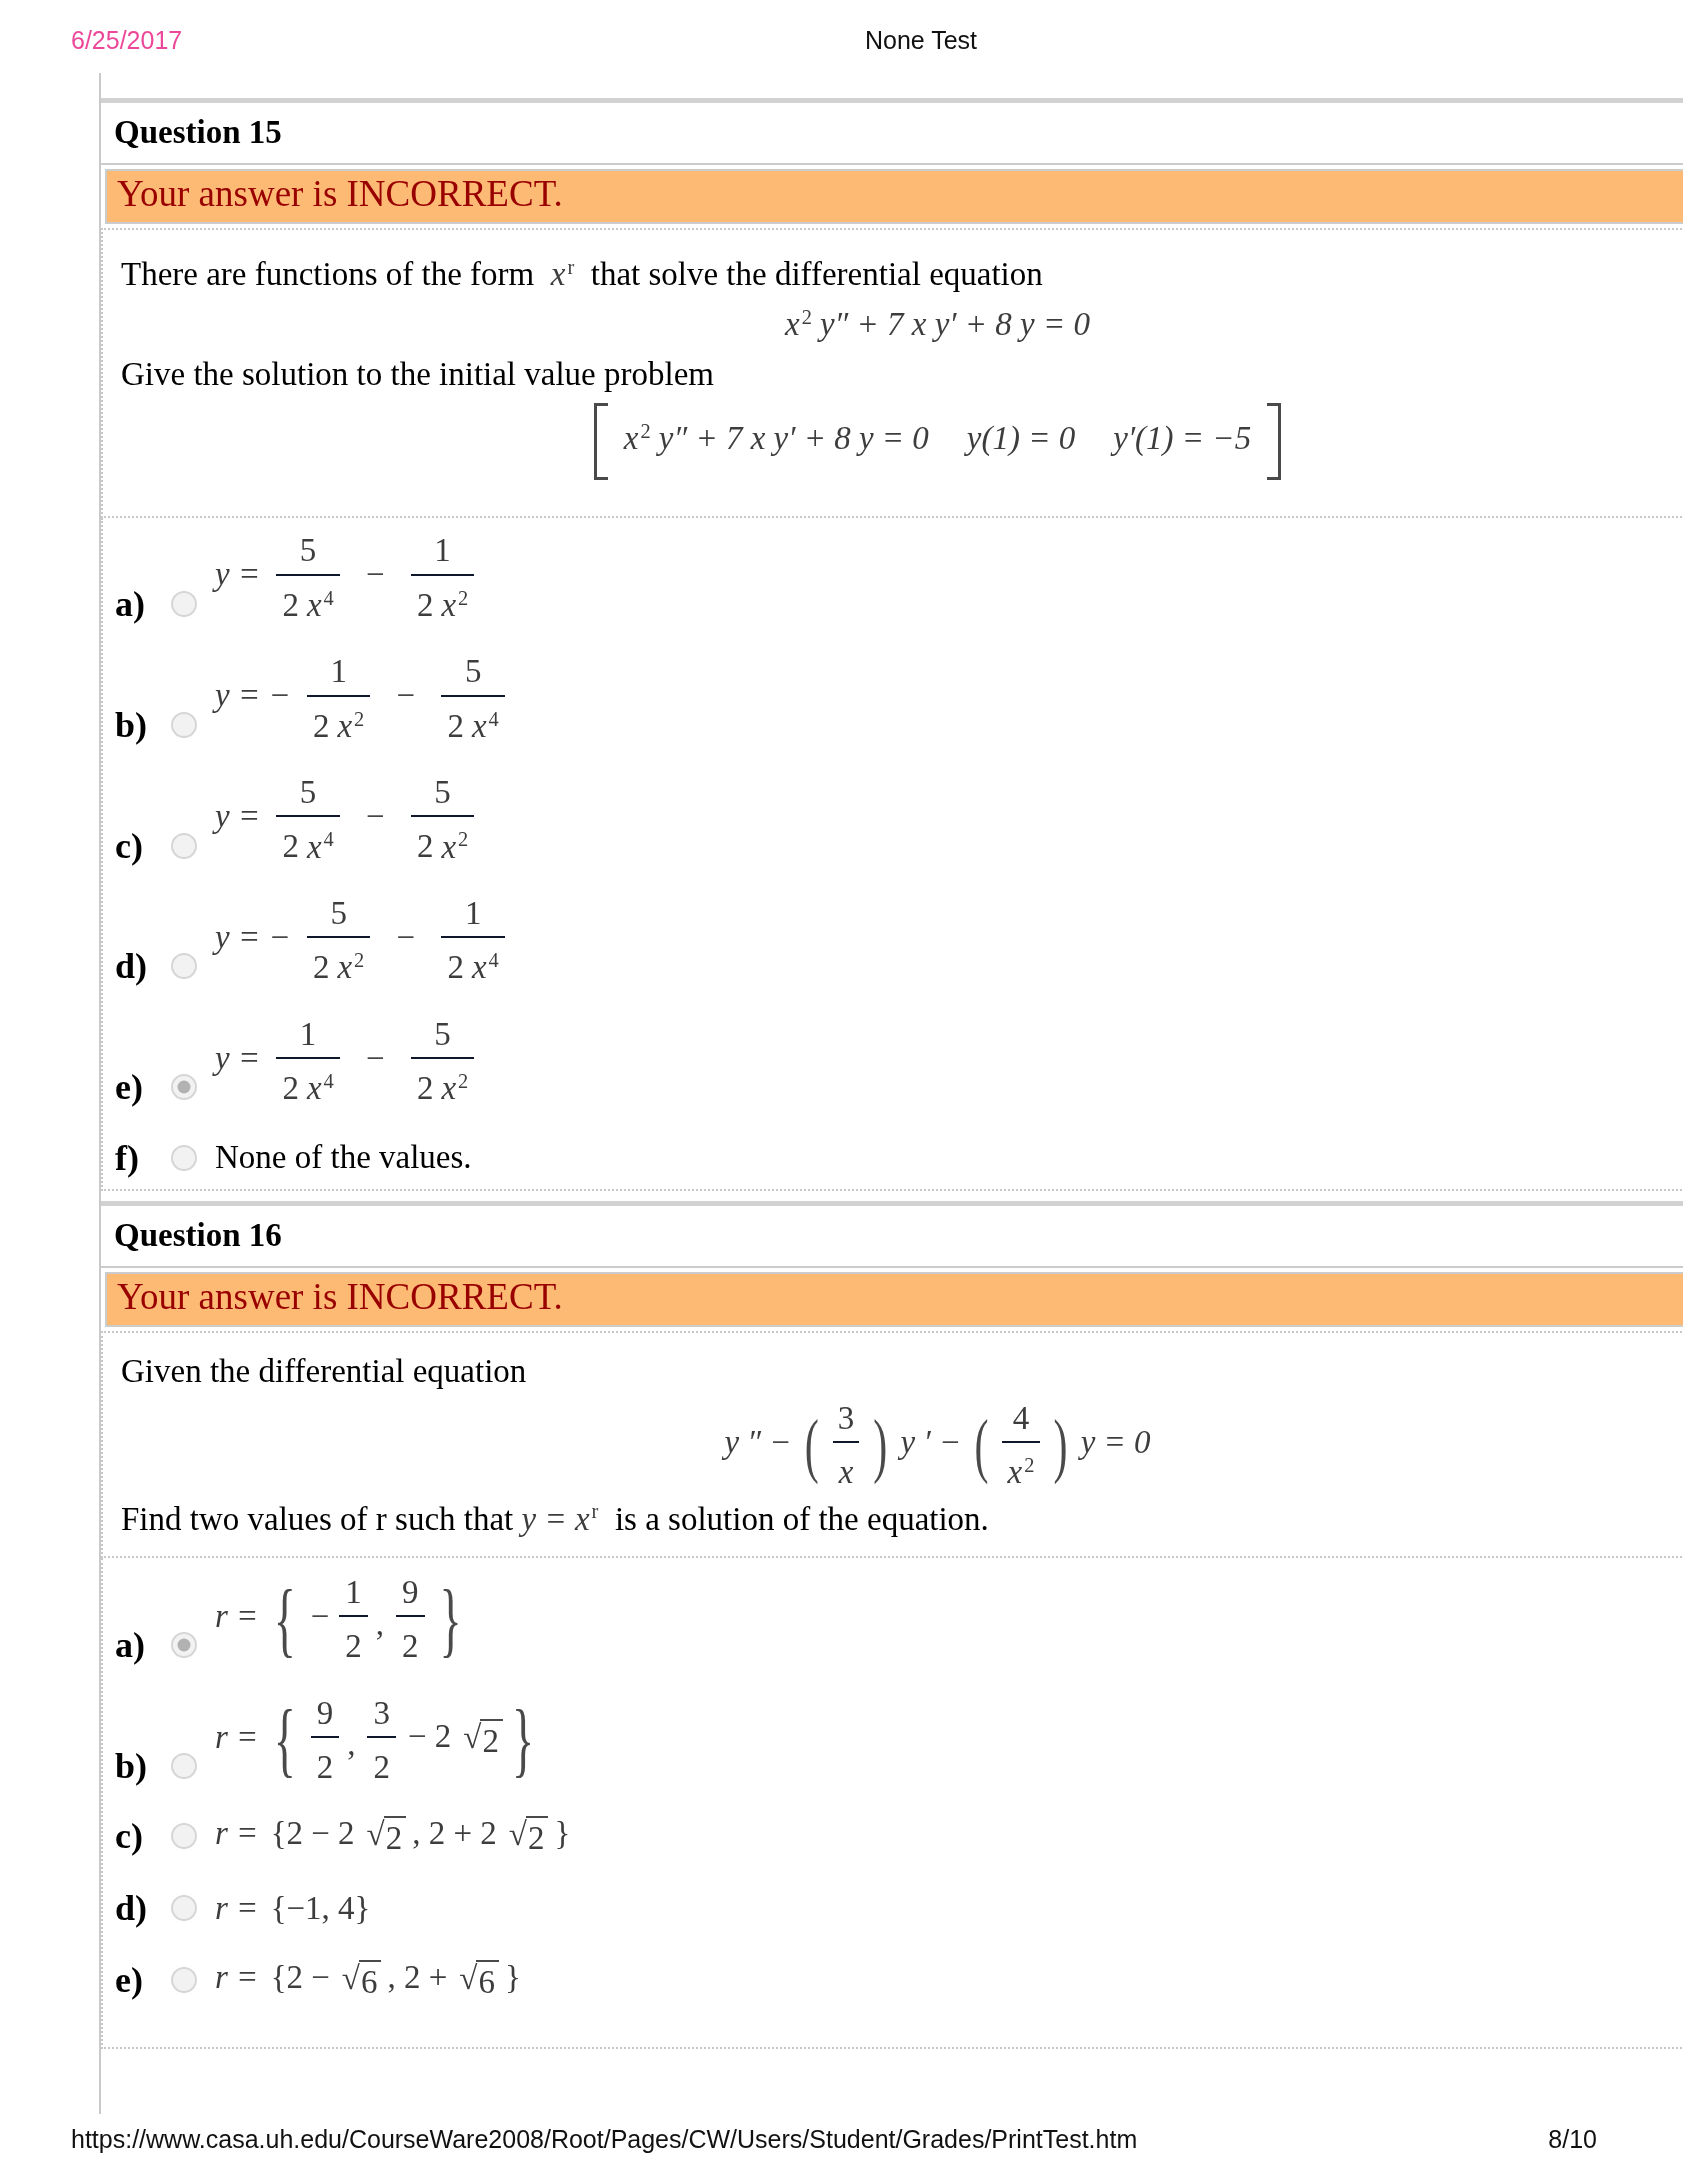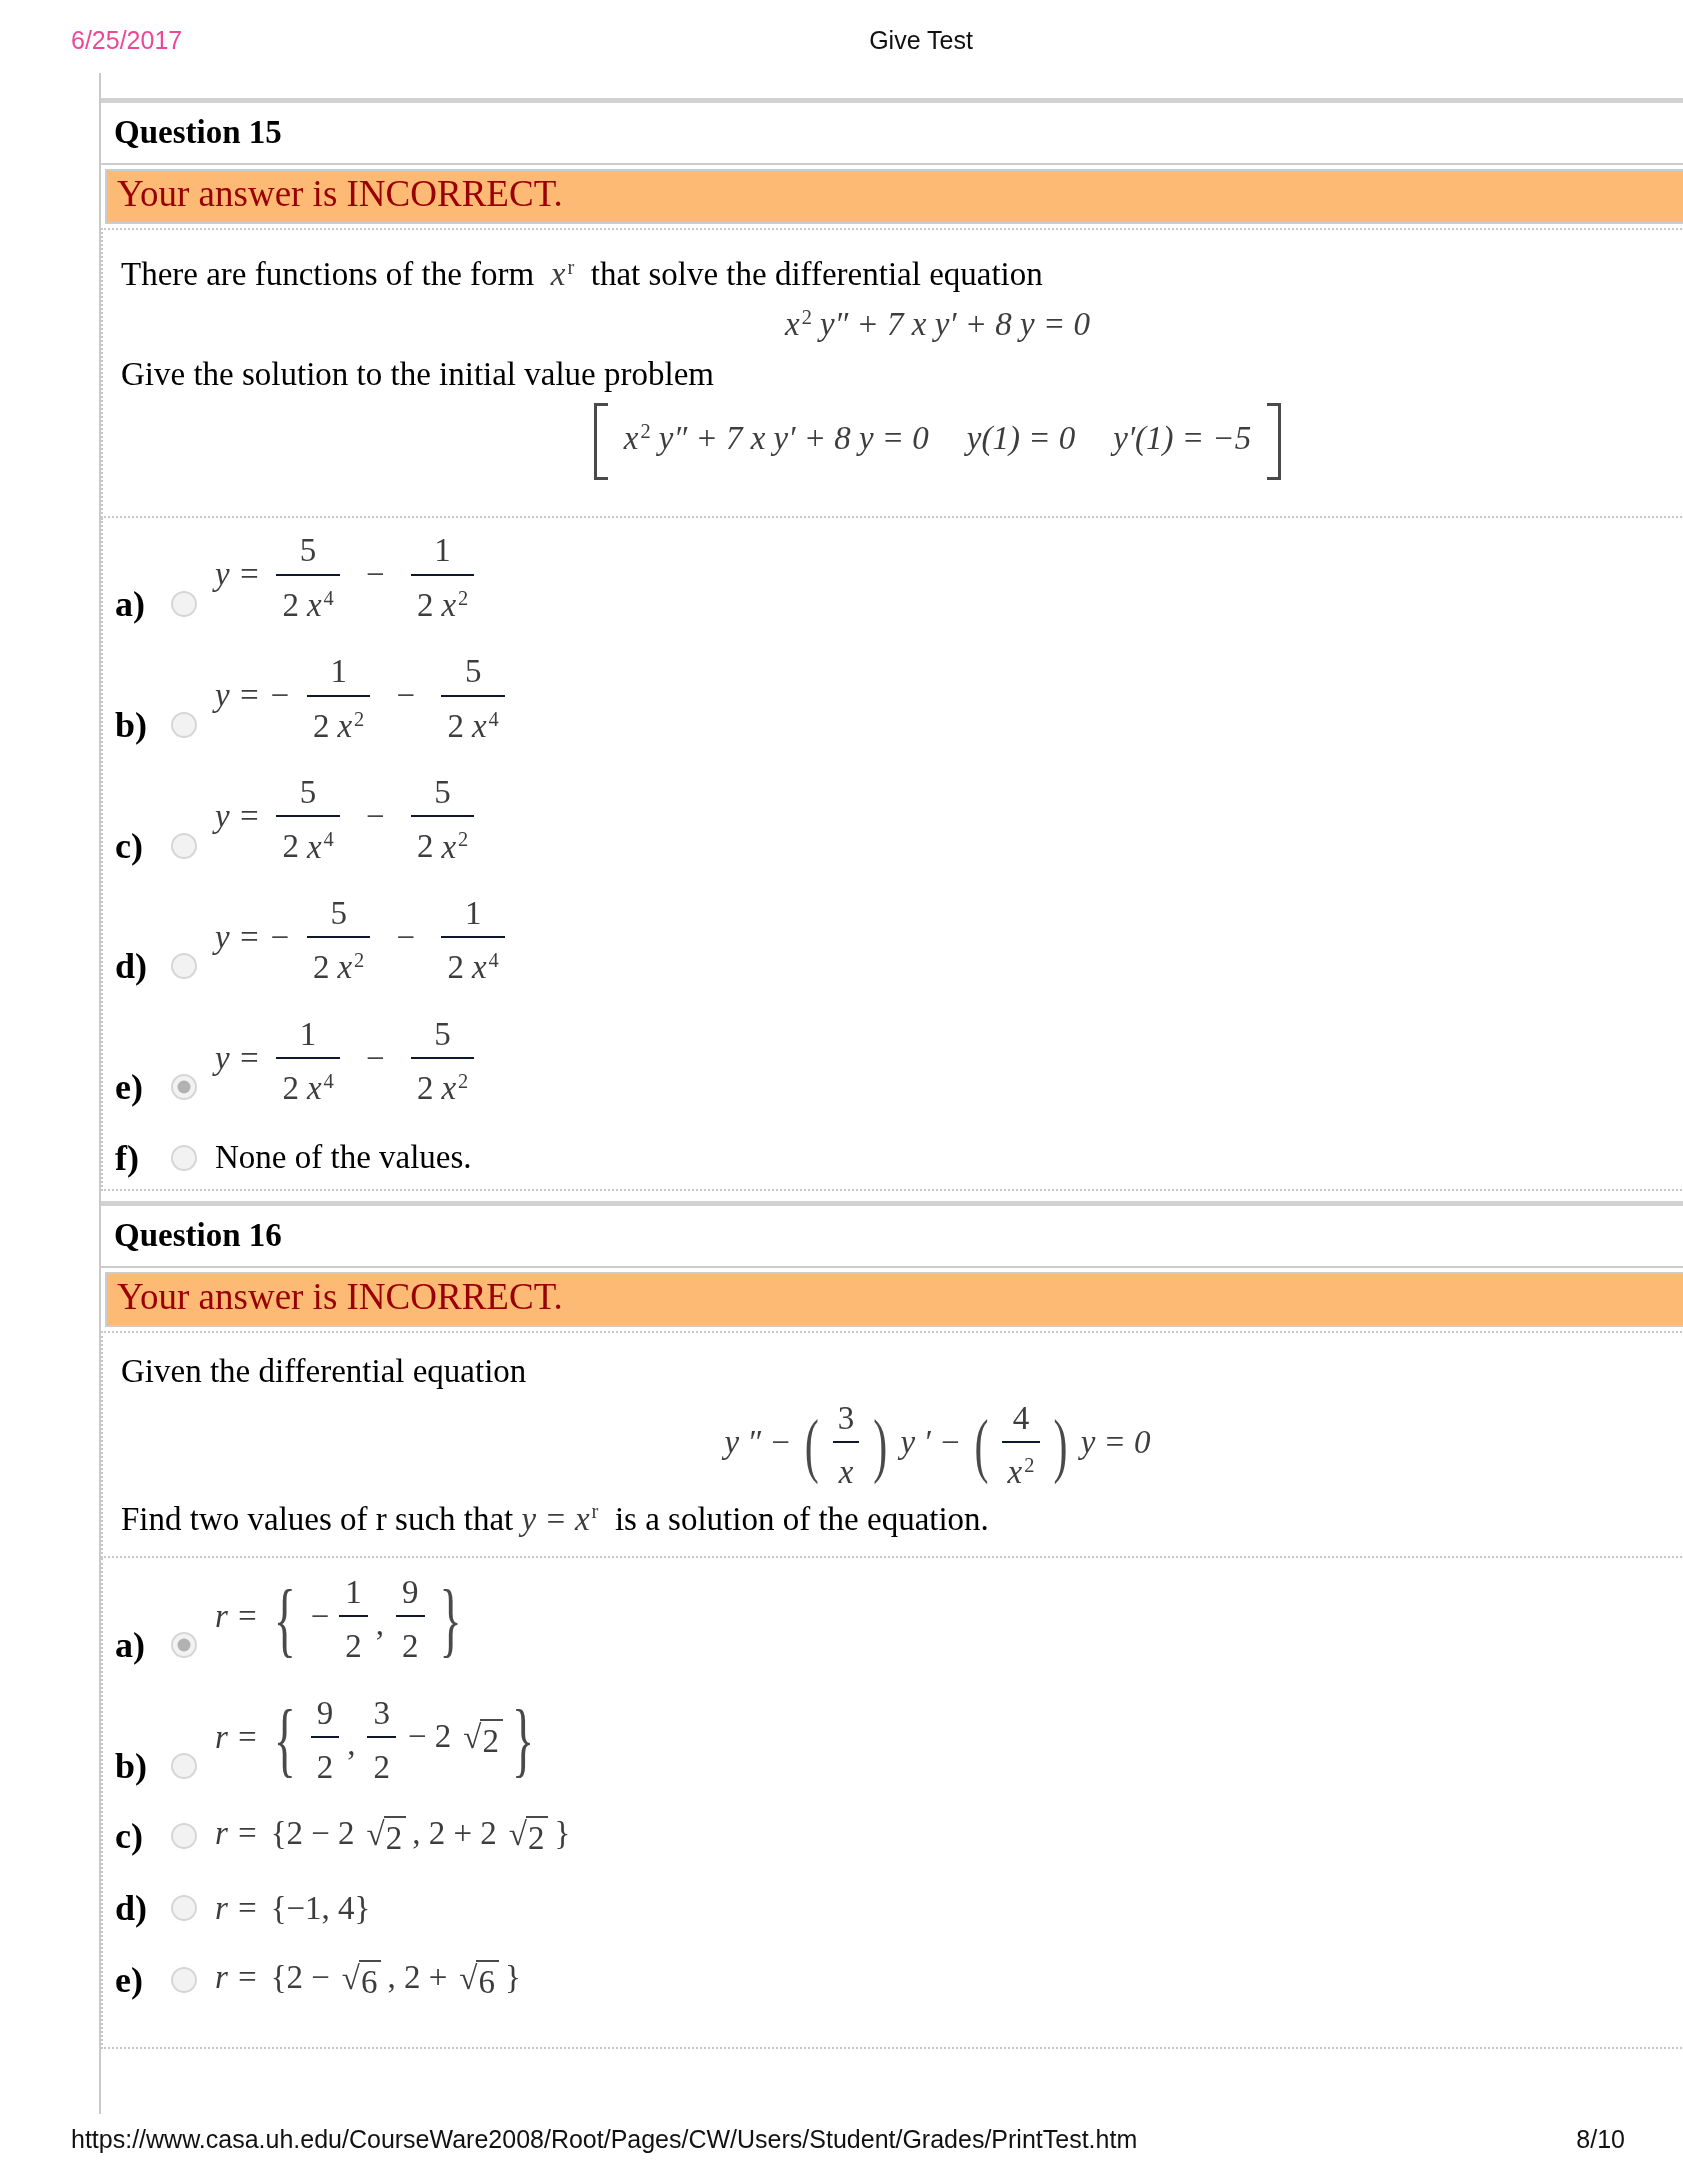--- a/index.html
+++ b/index.html
@@ -9,21 +9,21 @@
     font-family:"Liberation Serif", serif; color:#000; overflow:hidden;
   }
 
   
   .ph-date { position:absolute; left:71px; top:26px;
     font-family:"Liberation Sans", sans-serif; font-size:25px; color:#ec4899; }
   .ph-title { position:absolute; left:921px; top:26px; transform:translateX(-50%);
     font-family:"Liberation Sans", sans-serif; font-size:25px; color:#111; }
   .pf-url { position:absolute; left:71px; top:2125px;
     font-family:"Liberation Sans", sans-serif; font-size:25px; color:#111; }
-  .pf-page { position:absolute; right:58px; top:2125px;
+  .pf-page { position:absolute; right:86px; top:2125px;
     font-family:"Liberation Sans", sans-serif; font-size:25px; color:#111; }
 
   
   .content {
     position:absolute; left:99px; top:73px; width:1677px; height:2041px;
     border-left:2px solid #c9c9c9; border-right:2px solid #c9c9c9;
     padding-top:25px; overflow:hidden;
   }
   .q-topbar { height:5px; background:#d2d2d2; }
   .q-header { font-size:33px; font-weight:bold; padding:11px 13px 12px; border-bottom:2px solid #ccc; }
@@ -75,21 +75,21 @@
   .tall .opt-label, .tall .radio { transform:translateY(26px); }
   .opt-text { font-size:33px; color:#000; }
   .q15-f { margin-top:18px; }
 </style>
 </head>
 <body>
 
 <div class="page">
 
   <div class="ph-date">6/25/2017</div>
-  <div class="ph-title">Give Test</div>
+  <div class="ph-title">None Test</div>
 
   <div class="content">
 
     <section>
       <div class="q-topbar"></div>
       <div class="q-header">Question 15</div>
       <div class="result-wrap">
         <div class="result-box">Your answer is INCORRECT.</div>
       </div>
 

